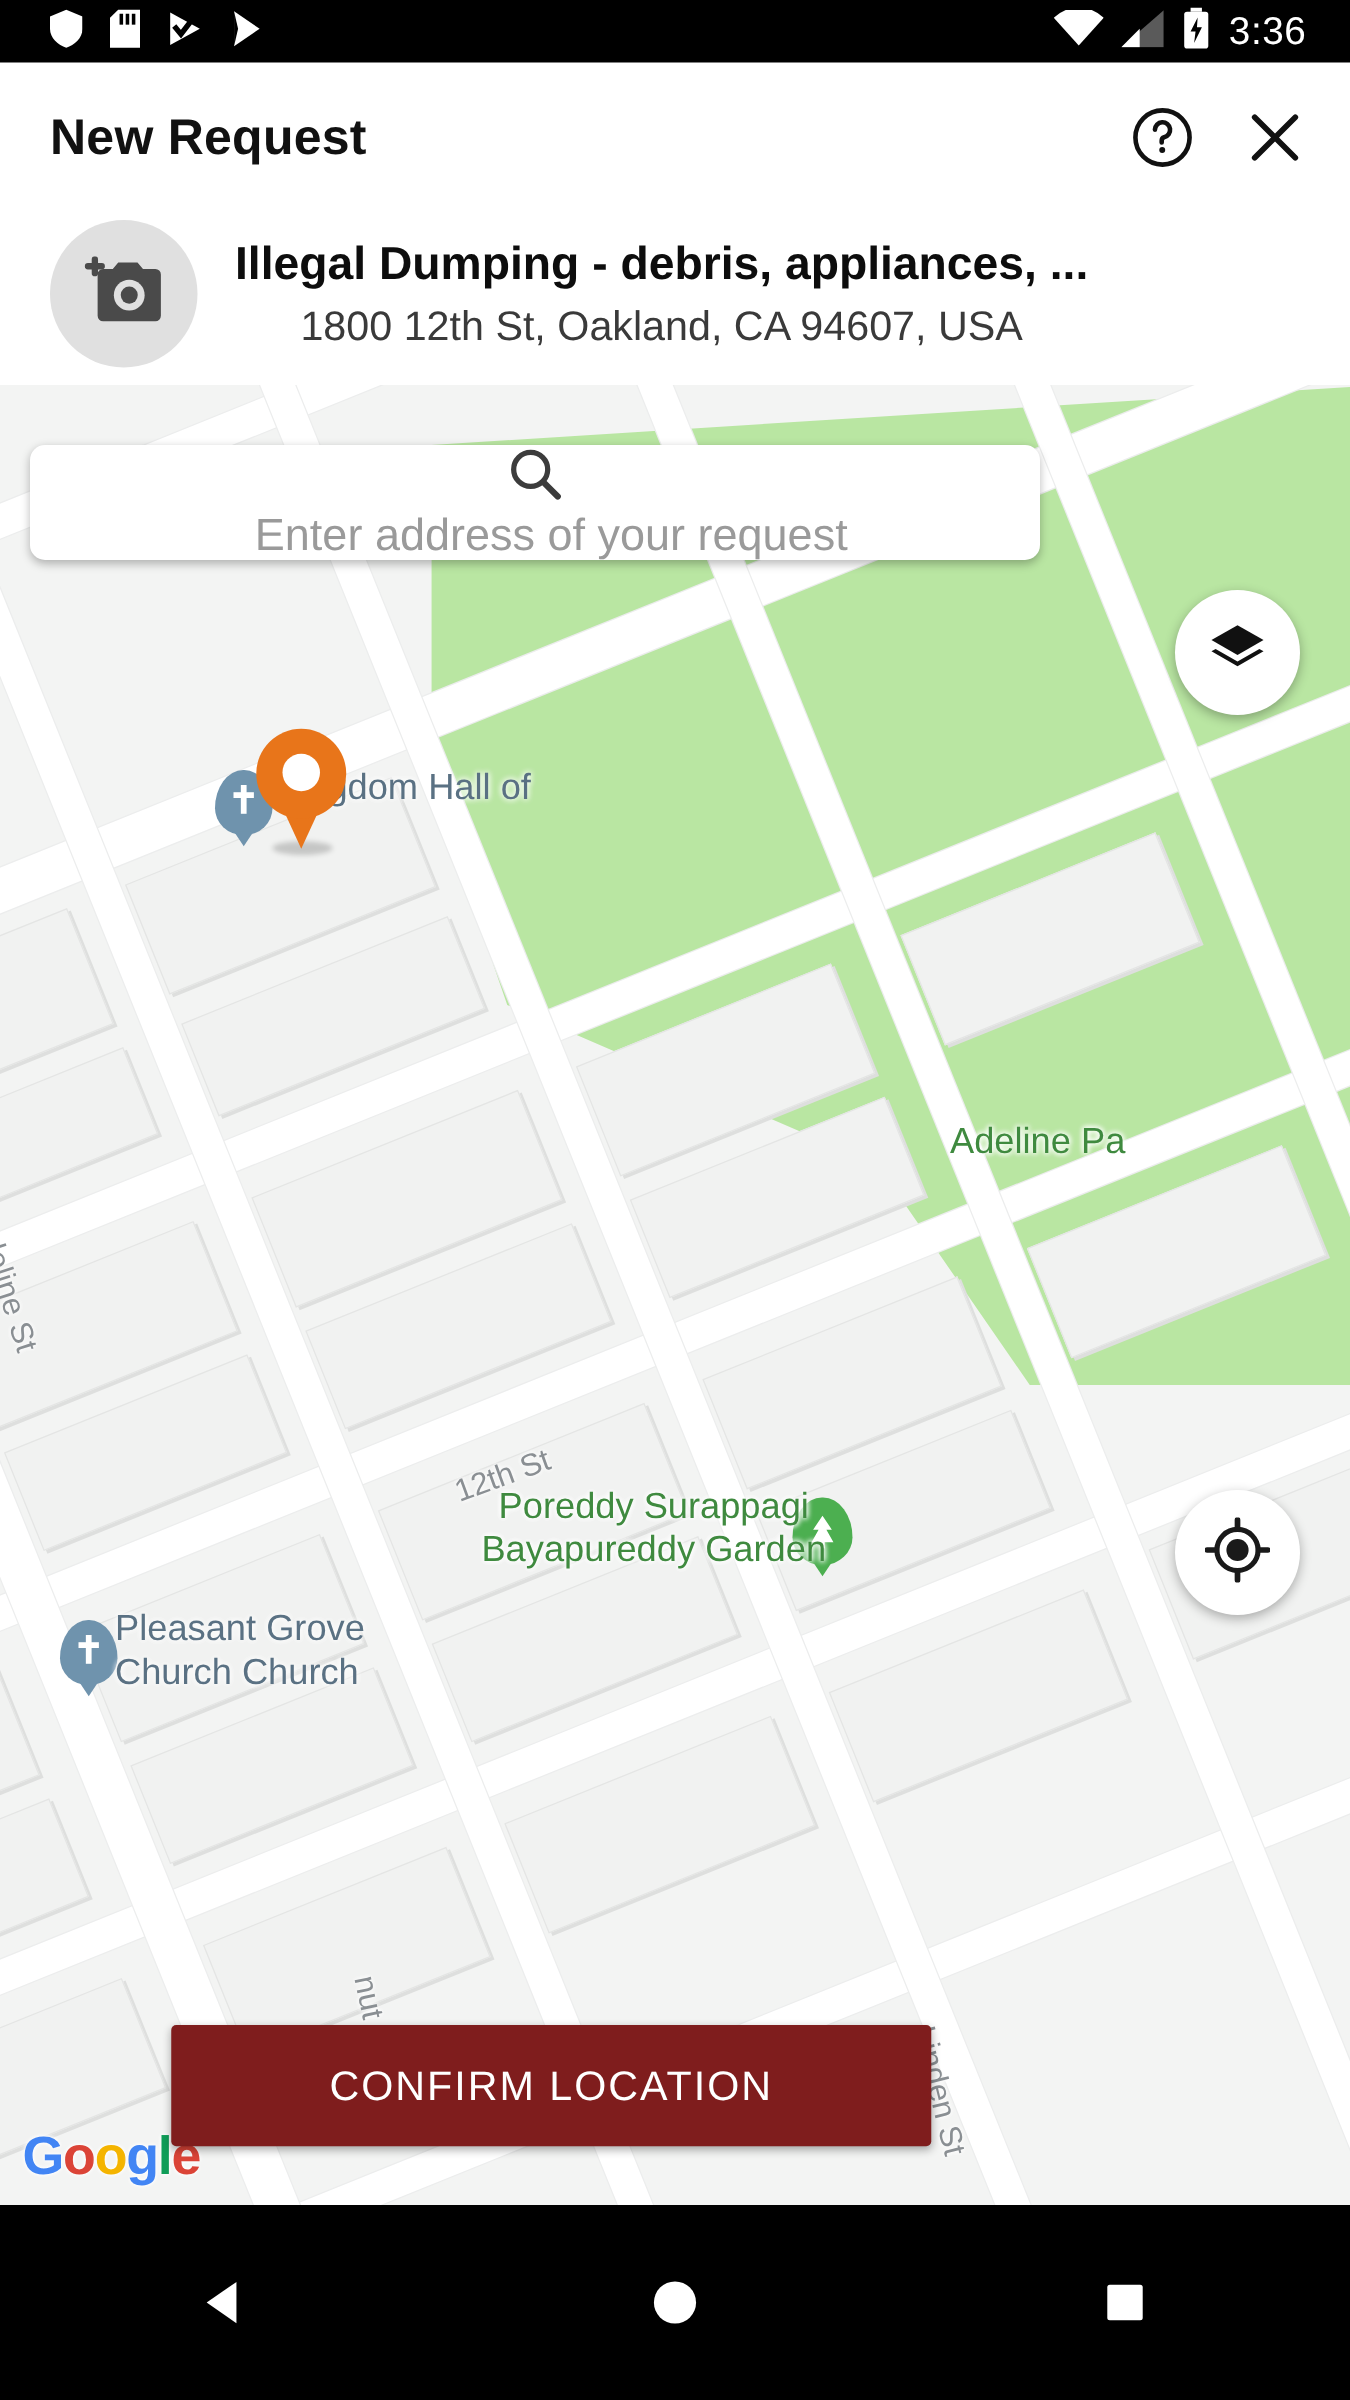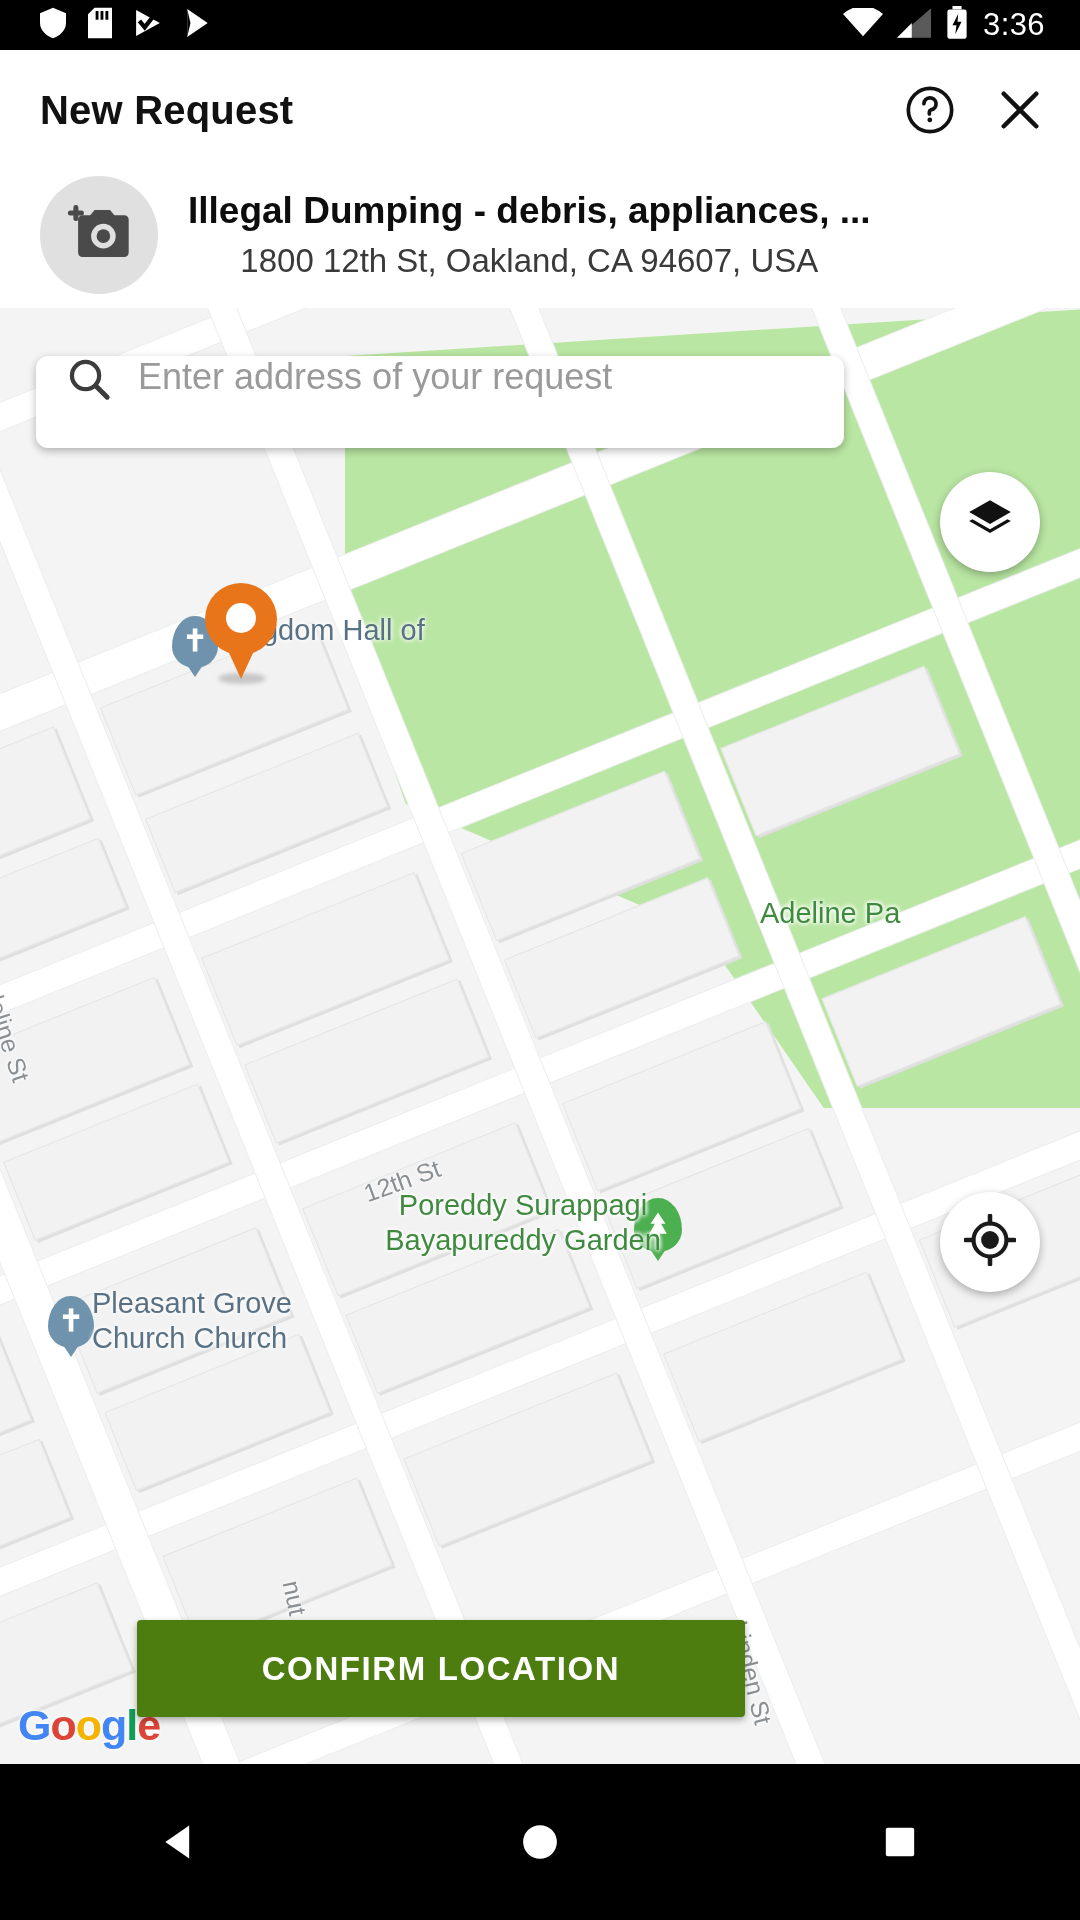--- a/index.html
+++ b/index.html
@@ -64,23 +64,23 @@
                border-right:8px solid transparent; border-top:12px solid #6f93ad; }
   .cross{ color:#fff; font-size:30px; line-height:1; font-weight:700; margin-top:-2px; }
   .tree-pin{ position:absolute; width:48px; height:54px; background:#4caf50;
              border-radius:50% 50% 50% 50%/60% 60% 42% 42%;
              display:flex; align-items:center; justify-content:center; }
   .tree-pin:after{ content:""; position:absolute; bottom:-9px; left:50%;
              transform:translateX(-50%); border-left:8px solid transparent;
              border-right:8px solid transparent; border-top:12px solid #4caf50; }
 
   
-  .searchbox{ position:absolute; left:36px; top:48px; width:808px; height:92px;
-              background:#fff; border-radius:12px; display:flex; 
-              box-shadow:0 3px 8px rgba(0,0,0,.28); padding:0 30px; }
+  .searchbox{ position:absolute; left:24px; top:48px; width:808px; height:92px;
+              background:#fff; border-radius:12px; display:flex; align-items:center;
+              box-shadow:0 3px 8px rgba(0,0,0,.28); padding:0 30px;flex-direction:column; }
   .search-ph{ font-size:36px; color:#9a9a9a; padding-left:26px; }
 
   
   .fab{ position:absolute; width:100px; height:100px; border-radius:50%; background:#fff;
         display:flex; align-items:center; justify-content:center;
         box-shadow:0 3px 9px rgba(0,0,0,.3); cursor:pointer; }
   .fab-layers{ right:40px; top:164px; }
   .fab-locate{ right:40px; top:884px; }
 
   
@@ -96,22 +96,22 @@
                   border-radius:50%; background:rgba(0,0,0,.18); filter:blur(2px); }
 
   
   .glogo{ position:absolute; left:18px; bottom:14px; font-size:43px; font-weight:600;
           letter-spacing:-1px; text-shadow:0 0 4px #fff,0 0 3px #fff; }
   .g1{color:#4285F4}.g2{color:#DB4437}.g3{color:#F4B400}.g4{color:#4285F4}
   .g5{color:#0F9D58}.g6{color:#DB4437}
 
   
   .confirm{ position:absolute; left:137px; bottom:47px; width:608px; height:97px;
-            background:#4d7c0f; border-radius:4px; color:#fff; font-size:33px;
-            font-weight:700; letter-spacing:1.6px; display:flex; align-items:center;
+            background:#7f1d1d; border-radius:4px; color:#fff; font-size:33px;
+            font-weight:400; letter-spacing:1.6px; display:flex; align-items:center;
             justify-content:center; box-shadow:0 3px 7px rgba(0,0,0,.32); cursor:pointer; }
 
   
   .navbar{ position:absolute; bottom:0; left:0; width:1080px; height:156px;
            background:#000; display:flex; align-items:center; justify-content:space-around; }
   .nav-btn{ width:120px; height:120px; display:flex; align-items:center;
             justify-content:center; cursor:pointer; }
 </style>
 </head>
 <body>

